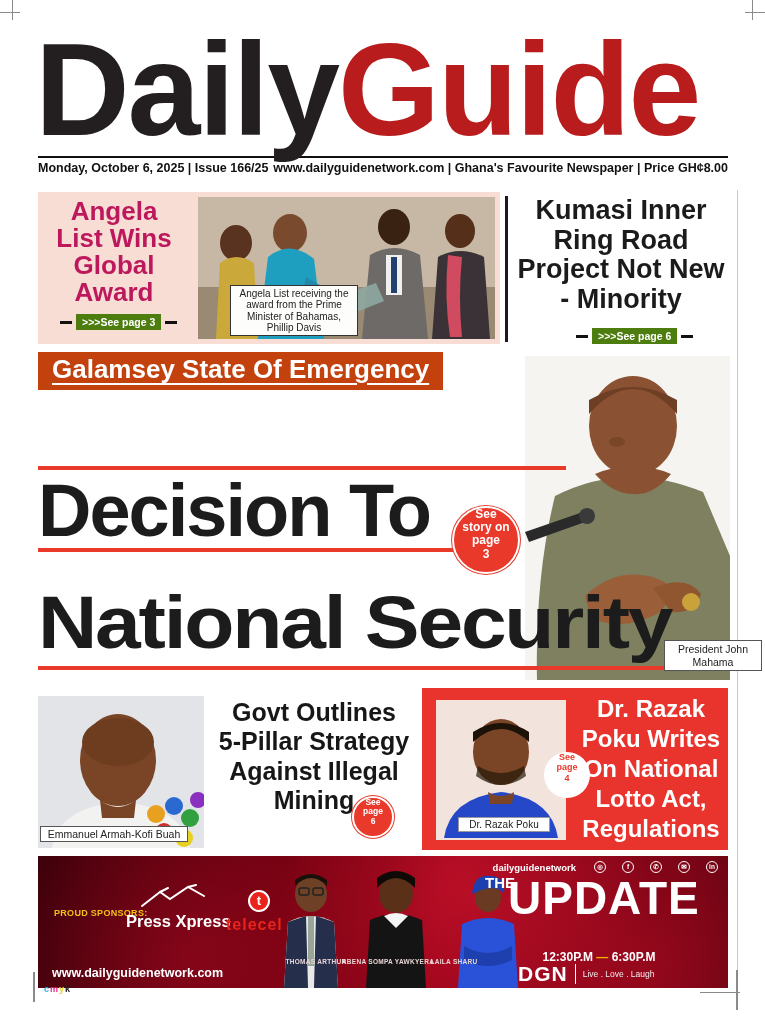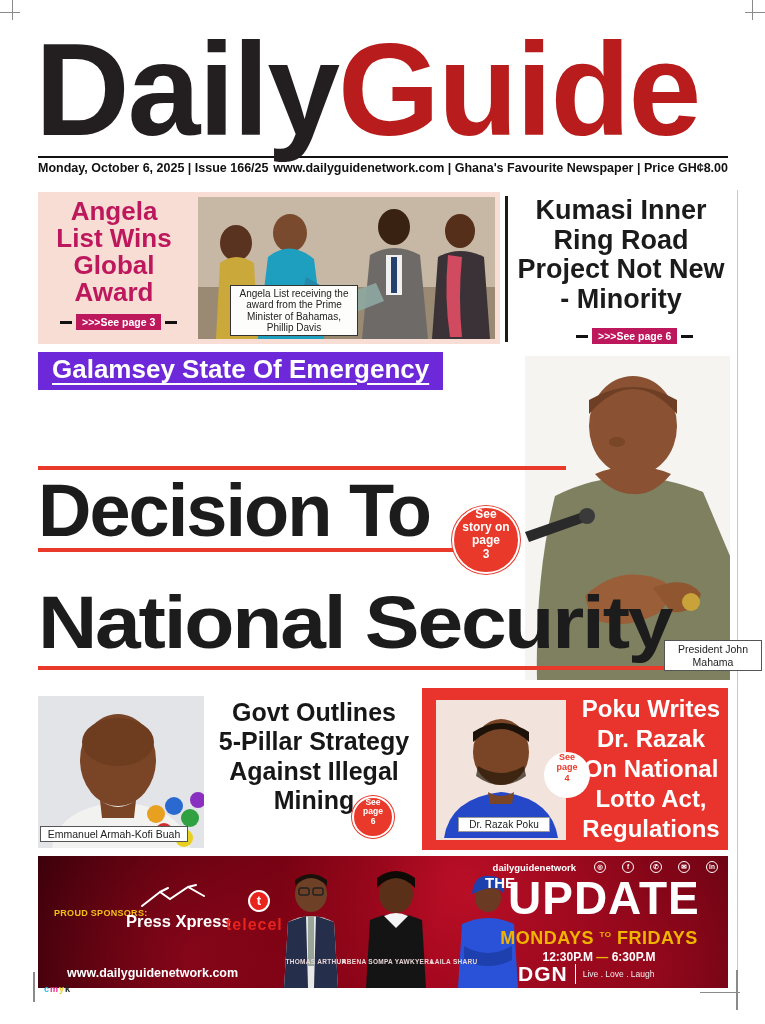--- a/index.html
+++ b/index.html
@@ -15,33 +15,33 @@
 
   .rule { position:absolute; background:#111; }
   .dateline { position:absolute; top:161px; font-size:12.5px; font-weight:bold; color:#111; z-index:6; }
 
   
   .angela-box { position:absolute; left:38px; top:192px; width:462px; height:152px; background:#f8ddd5; }
   .angela-head { position:absolute; left:0; top:6px; width:152px; text-align:center;
                  font-weight:bold; font-size:26px; line-height:1.04; color:#be185d; }
   .see-badge-row { position:absolute; display:flex; align-items:center; gap:4px; }
   .see-badge-row .dash { width:12px; height:3px; background:#111; }
-  .see-badge { background:#be185d; color:#fff; font-weight:bold; font-size:10.5px; padding:2px 6px; white-space:nowrap; }
+  .see-badge { background:#4d7c0f; color:#fff; font-weight:bold; font-size:10.5px; padding:2px 6px; white-space:nowrap; }
 
   .angela-photo { position:absolute; left:160px; top:5px; width:297px; height:142px; overflow:hidden; background:#22c55e; }
   .angela-caption { position:absolute; left:32px; bottom:3px; width:128px; background:#fdfdfb; border:1px solid #333;
                     font-size:10px; line-height:1.12; text-align:center; color:#222; padding:2px 3px; }
 
   .top-divider { position:absolute; left:505px; top:196px; width:3px; height:146px; background:#1a1a1a; }
 
   .kumasi { position:absolute; left:512px; top:196px; width:218px; text-align:center;
             font-weight:bold; font-size:27px; line-height:1.1; color:#1b1b1b; }
 
   
-  .kicker { position:absolute; left:38px; top:352px; background:#6d28d9; color:#fff; font-weight:bold;
+  .kicker { position:absolute; left:38px; top:352px; background:#c2410c; color:#fff; font-weight:bold;
             font-size:26px; padding:2px 14px 5px; white-space:nowrap;
             text-decoration:underline; text-decoration-thickness:2px; text-underline-offset:5px; z-index:4; }
   .lead-line { position:absolute; left:38px; color:#1c1c1c; font-weight:bold; font-size:74px; letter-spacing:-2px;
                line-height:1; white-space:nowrap; z-index:3; }
   .lead-underline { position:absolute; left:38px; height:4px; background:#e8392b; z-index:3; }
 
   .lead-photo { position:absolute; left:525px; top:356px; width:205px; height:324px; z-index:1; overflow:hidden; }
   .photo-caption { position:absolute; background:#fff; border:1px solid #555; color:#222; text-align:center;
                    font-size:10.5px; line-height:1.2; padding:2px 4px; z-index:4;margin-left:32px; }
 
@@ -74,21 +74,21 @@
   .social-row { position:absolute; top:5px; right:10px; display:flex; align-items:center; gap:16px; }
   .social-handle { font-size:9.5px; font-weight:bold; color:#fff; margin-right:2px; }
   .social-circle { width:12px; height:12px; border:1px solid #fff; border-radius:50%; font-size:6.5px; line-height:10px;
                    text-align:center; color:#fff; font-weight:bold; }
   .sponsors-label { position:absolute; left:16px; top:52px; font-size:9px; font-weight:bold; color:#f2c118; letter-spacing:.3px; }
   .pressxpress-text { position:absolute; left:88px; top:56px; font-size:16.5px; font-weight:bold; color:#fff; }
   .telecel-circle { position:absolute; left:210px; top:34px; width:22px; height:22px; border-radius:50%;
                     background:#e8241c; border:2px solid #fff; color:#fff; font-weight:bold; font-size:13px;
                     text-align:center; line-height:18px; }
   .telecel-text { position:absolute; left:188px; top:60px; font-size:16px; font-weight:bold; color:#e8241c; letter-spacing:1px; }
-  .banner-site { position:absolute; left:14px; bottom:8px; font-size:12.5px; font-weight:bold; color:#fff;margin-left:15px; }
+  .banner-site { position:absolute; left:14px; bottom:8px; font-size:12.5px; font-weight:bold; color:#fff; }
   .presenter-name { position:absolute; top:102px; font-size:6.5px; font-weight:bold; color:#e9d6d6; letter-spacing:.3px;
                     text-align:center; white-space:nowrap; }
   .show-the { position:absolute; left:447px; top:18px; font-size:15px; font-weight:bold; color:#fff; }
   .show-name { position:absolute; left:470px; top:19px; font-size:46px; font-weight:bold; color:#fff; letter-spacing:1px; line-height:1; }
   .show-days { position:absolute; left:442px; top:72px; width:238px; text-align:center; font-size:18px; font-weight:bold;
                color:#f0b400; letter-spacing:.5px; }
   .show-days sup { font-size:8px; }
   .show-times { position:absolute; left:442px; top:94px; width:238px; text-align:center; font-size:12px; font-weight:bold; color:#fff; }
   .show-times .sep { color:#f0b400; }
   .dgn-row { position:absolute; left:480px; top:106px; display:flex; align-items:center; gap:7px; }
@@ -246,22 +246,22 @@
         <path d="M52 92 Q65 100 78 92 L76 104 L54 104 Z" fill="#7a4526"></path>
       </svg>
       <div class="lotto-caption">Dr. Razak Poku</div>
     </div>
     <div class="circle-badge circle-white" style="left:122px;top:64px;width:46px;height:46px;font-size:9px;line-height:1.15">
       <span>See</span>
       <span>page</span>
       <span>4</span>
     </div>
     <div class="lotto-head">
+      <div>Dr. Razak</div>
       <div>Poku Writes</div>
-      <div>Dr. Razak</div>
       <div>On National</div>
       <div>Lotto Act,</div>
       <div>Regulations</div>
     </div>
   </div>
 
   <div class="banner">
     <div class="social-row">
       <span class="social-handle">dailyguidenetwork</span>
       <span class="social-circle">◎</span>
@@ -297,25 +297,20 @@
       <path d="M206 26 Q208 6 224 8 Q240 8 238 26 Q230 14 206 26 Z" fill="#1e3fae"></path>
       <path d="M192 120 L196 56 Q222 44 248 56 L252 120 Z" fill="#2a52d8"></path>
       <path d="M198 78 Q222 92 246 78 L246 92 Q222 104 198 92 Z" fill="#1e3fae"></path>
     </svg>
     <div class="presenter-name" style="left:238px;width:80px">THOMAS ARTHUR</div>
     <div class="presenter-name" style="left:296px;width:108px">ABENA SOMPA YAWKYERA</div>
     <div class="presenter-name" style="left:378px;width:76px">LAILA SHARU</div>
 
     <div class="show-the">THE</div>
     <div class="show-name">UPDATE</div>
-    <div class="show-days">
-      <span>MONDAYS</span>
-      <sup>TO</sup>
-      <span>FRIDAYS</span>
-    </div>
     <div class="show-times">
       <span>12:30P.M</span>
       <span class="sep">—</span>
       <span>6:30P.M</span>
     </div>
     <div class="dgn-row">
       <span class="dgn-logo">DGN</span>
       <span class="dgn-divider"></span>
       <span class="dgn-tagline">Live . Love . Laugh</span>
     </div>

